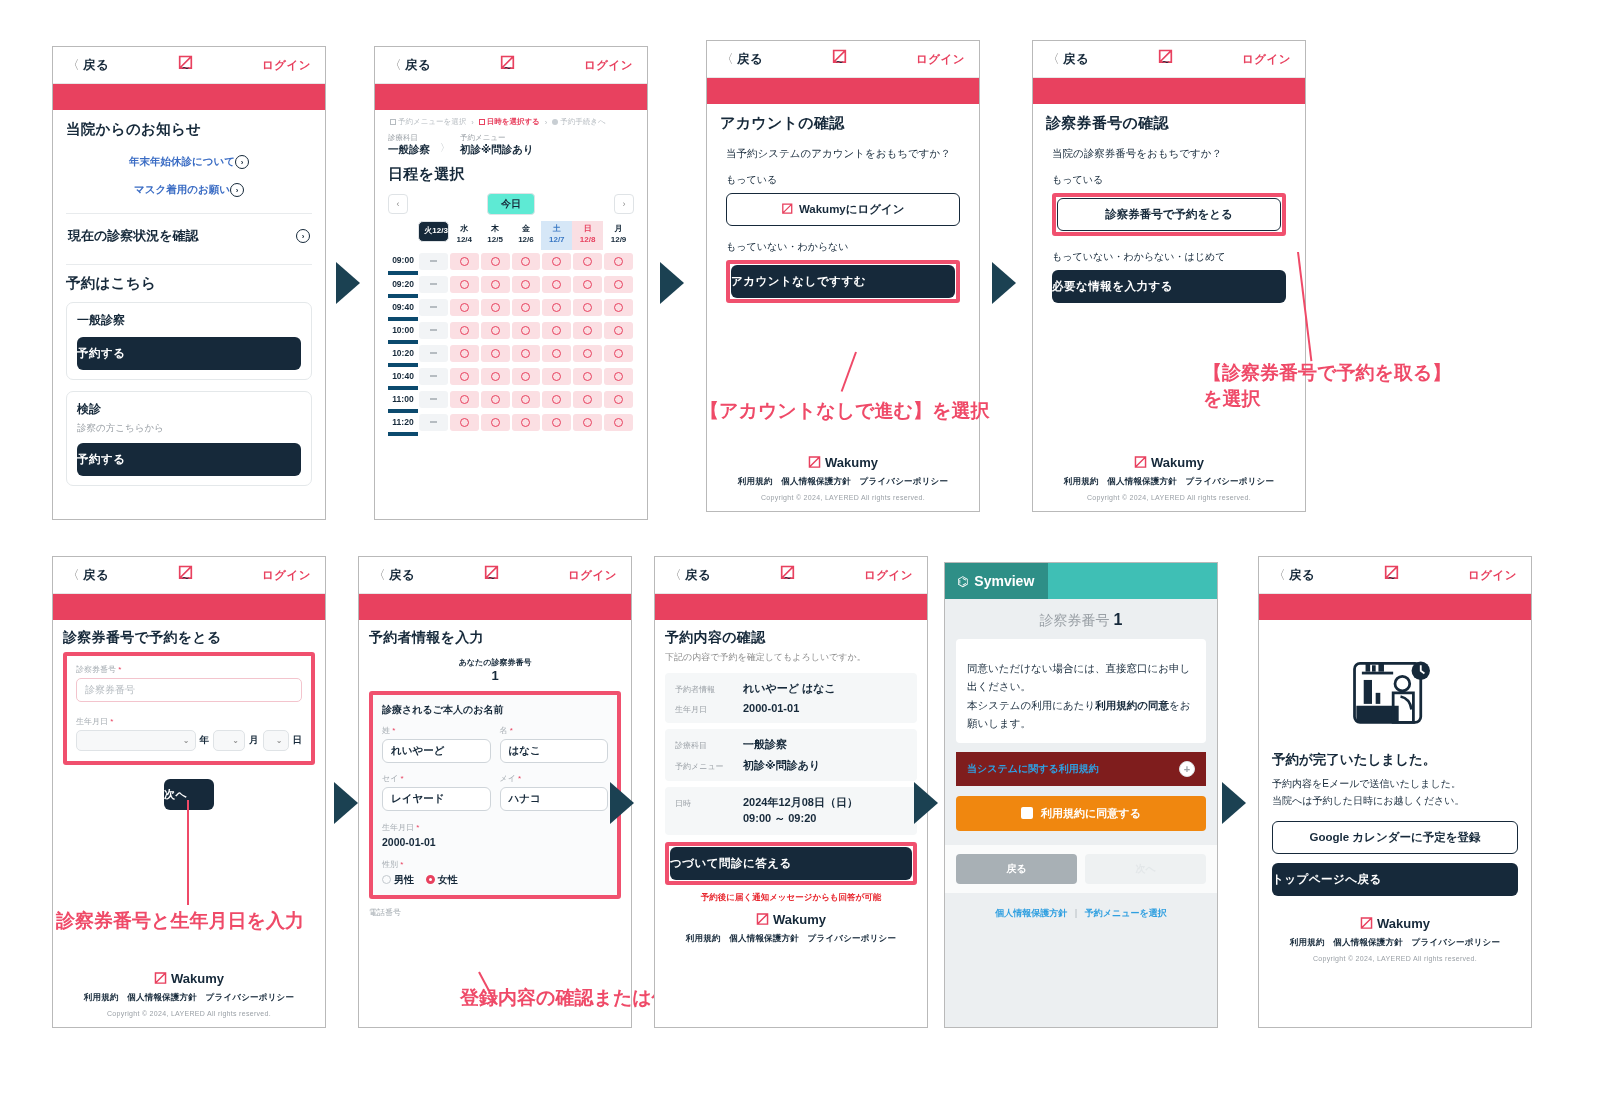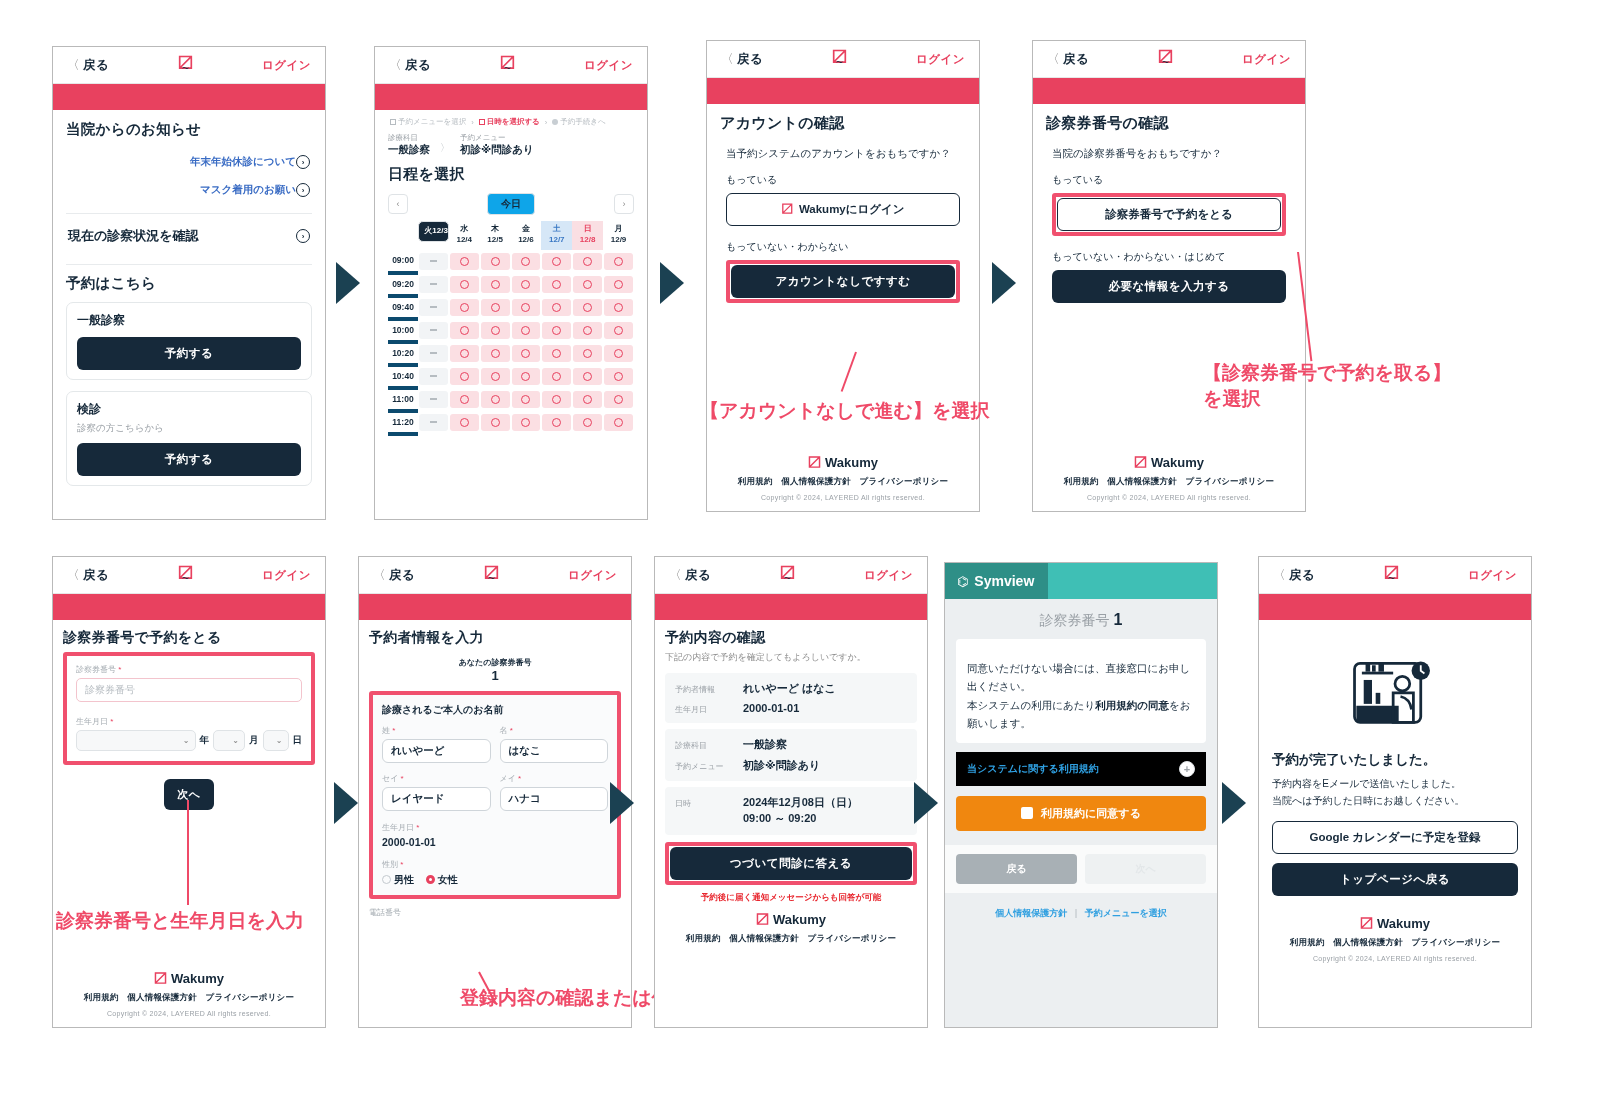--- a/index.html
+++ b/index.html
@@ -28,54 +28,54 @@
   .topbar .back .chev { color:#8a8a8a; font-weight:400; margin-right:3px;}
   .topbar .login { font-size:11.5px; font-weight:700; color:#e8415f; letter-spacing:.5px;}
   .wlogo { display:flex; flex-direction:column; align-items:center; line-height:.75;}
   .wlogo .mark { font-size:15px; font-weight:800; color:#e8415f; }
   .wlogo .tilde { font-size:12px; color:#16293a; margin-top:-4px; }
   .redband { height:26px; background:#e8415f; }
 
   .body { padding:10px 13px; }
   h2.scr-title { font-size:14.5px; font-weight:800; letter-spacing:.3px; margin-bottom:9px;}
   .notice-row {
-    display:flex; align-items:center; justify-content:flex-end;
+    display:flex; align-items:center; justify-content:center;
     padding:7px 2px; font-size:10.5px; color:#3a6cc4; font-weight:600;
   }
   .arrow-circ {
     width:14px;height:14px;border:1.2px solid #16293a;border-radius:50%;
     display:flex;align-items:center;justify-content:center;font-size:8px;color:#16293a;
   }
   .sect-head { font-size:13px; font-weight:800; display:flex; align-items:center; justify-content:space-between; }
   .divider { height:1px; background:#e8ebed; margin:9px 0; }
 
   .subcard { border:1px solid #e4e8ea; border-radius:7px; padding:9px 10px; margin-bottom:11px; background:#fff;}
   .subcard .lbl { font-size:12px; font-weight:800; margin-bottom:8px; }
   .subcard .sub { font-size:9.5px; color:#9aa0a6; margin:-4px 0 8px; }
   .btn-dark {
     background:#16293a; color:#fff; border-radius:6px;
-    text-align:center; font-size:11.5px; font-weight:800;
+    text-align:left; font-size:11.5px; font-weight:800;
     padding:9px 0; letter-spacing:.5px;
   }
   .btn-light {
     background:#fff; color:#16293a; border:1.3px solid #16293a; border-radius:6px;
     text-align:center; font-size:11.5px; font-weight:800; padding:8px 0;
   }
 
   
   .breadcrumb { display:flex; align-items:center; gap:5px; font-size:7.5px; color:#b6bcc1; padding:7px 2px 6px; }
   .breadcrumb .cur { color:#e8415f; font-weight:800; }
   .breadcrumb .sq { display:inline-block; width:6px;height:6px;border:1px solid currentColor; margin-right:2px; vertical-align:middle;}
   .breadcrumb .dot { display:inline-block;width:6px;height:6px;border-radius:50%;background:#c8ced3; margin-right:2px; vertical-align:middle;}
   .mini-label { font-size:7.5px; color:#9aa0a6; }
   .mini-val { font-size:10.5px; font-weight:800; }
   .deptrow { display:flex; gap:10px; align-items:flex-end; padding-bottom:8px;}
   .cal-nav { display:flex; align-items:center; justify-content:space-between; margin:7px 0 6px;}
   .cal-nav .nb { width:20px;height:20px;border:1px solid #dfe3e6;border-radius:4px;display:flex;align-items:center;justify-content:center;font-size:9px;color:#8d8d8d;background:#fff;}
-  .cal-nav .today { border:1px solid #dfe3e6; border-radius:4px; font-size:10px; font-weight:700; padding:3px 13px; background:#0ea5e9;}
+  .cal-nav .today { border:1px solid #dfe3e6; border-radius:4px; font-size:10px; font-weight:700; padding:3px 13px; background:#5eead4;}
   table.cal { width:100%; border-collapse:collapse; table-layout:fixed; }
   table.cal th { font-size:8px; font-weight:800; padding:3px 0 4px; line-height:1.35;}
   table.cal th.sel { background:#16293a; color:#fff; }
   table.cal th.sat { background:#d6e7f7; color:#3a78c4; }
   table.cal th.sun { background:#fadfe3; color:#e8415f; }
   table.cal td { text-align:center; padding:3px 1px; font-size:8.5px; font-weight:700;}
   table.cal td.tm { width:30px; color:#16293a; border-bottom:4px solid #0c4a6e;}
   .slot { background:#fbdfe3; border-radius:3px; height:17px; display:flex;align-items:center;justify-content:center;}
   .slot .o { width:9px;height:9px;border:1.4px solid #e8415f;border-radius:50%;}
   .slot.dis { background:#f2f4f6; }
@@ -118,21 +118,21 @@
   .ctab .k { font-size:8px; color:#9aa0a6; }
   .ctab .v { font-size:11px; font-weight:700; }
 
   
   .sv-top { height:36px; background:#3fbfb5; display:flex; align-items:center; }
   .sv-brandbox { background:#2e8f87; height:100%; display:flex; align-items:center; gap:6px; padding:0 14px 0 12px; color:#fff; font-size:14px; font-weight:700;}
   .sv-body { background:#eceff1; padding:12px 11px; height:100%; }
   .sv-num { text-align:center; font-size:14px; color:#9aa0a6; font-weight:500; margin-bottom:9px; }
   .sv-num b { color:#16293a; font-size:16px; }
   .sv-card { background:#fff; border-radius:4px; padding:10px 11px; font-size:10.5px; line-height:1.75; }
-  .sv-terms { background:#000000; border-top:1px solid #eceff1; margin-top:8px; padding:9px 11px; display:flex; align-items:center; justify-content:space-between; font-size:10px; font-weight:700; color:#2f9fe0;}
+  .sv-terms { background:#7f1d1d; border-top:1px solid #eceff1; margin-top:8px; padding:9px 11px; display:flex; align-items:center; justify-content:space-between; font-size:10px; font-weight:700; color:#2f9fe0;}
   .sv-plus { width:16px;height:16px;border-radius:50%;background:#fff;border:1px solid #dfe3e6; display:flex;align-items:center;justify-content:center;color:#9aa0a6;font-size:11px;}
   .sv-agree { background:#f0870f; border-radius:4px; color:#fff; font-size:11px; font-weight:700; text-align:center; padding:10px 0; margin-top:10px; display:flex;align-items:center;justify-content:center;gap:8px;}
   .sv-chk { width:12px;height:12px;background:#fff;border-radius:2px;}
   .sv-navrow { background:#fafbfb; margin:14px -11px 0; padding:9px 11px; display:flex; gap:8px;}
   .sv-back { background:#a8b0b5; color:#fff; font-size:10px; font-weight:700; text-align:center; border-radius:4px; padding:8px 0; flex:1;}
   .sv-next { background:#eef1f2; color:#e3e7e9; font-size:10px; font-weight:700; text-align:center; border-radius:4px; padding:8px 0; flex:1;}
   .sv-links { text-align:center; font-size:9px; font-weight:700; color:#2f9fe0; padding-top:14px; }
   .sv-links .bar { color:#c3c9ce; margin:0 5px; }
 
   .done-ill { display:flex; justify-content:center; margin:16px 0 14px; }

